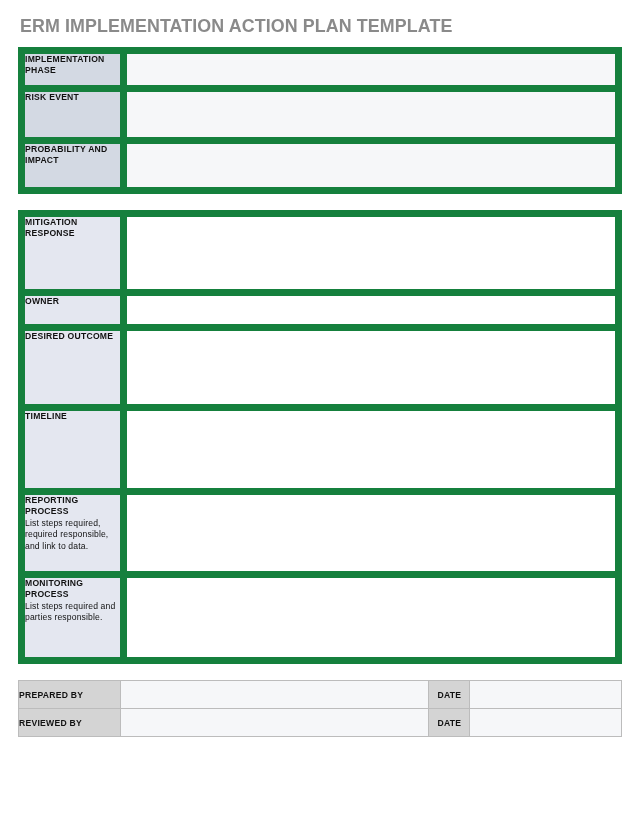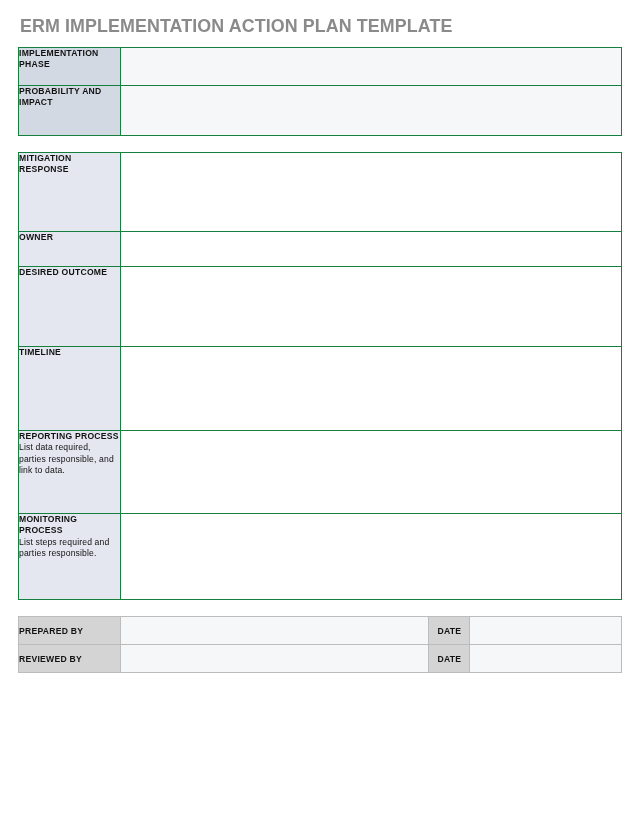--- a/index.html
+++ b/index.html
@@ -41,21 +41,21 @@
 
   
   .tbl {
     width: 604px;
     border-collapse: collapse;
     table-layout: fixed;
     border: 1px solid #a8a8a8;
     background: #ffffff;
   }
   .tbl td {
-    border: 1px solid #15803d;
+    border: 7px solid #15803d;
     vertical-align: top;
     padding: 0;
   }
 
   
   .lbl {
     padding: 7px 6px 6px 9px;
     font-size: 8.6px;
     line-height: 11.4px;
     font-weight: bold;
@@ -111,20 +111,26 @@
       <col class="c-lbl">
         <col>
     </colgroup>
     <tbody>
       <tr style="height:38px">
         <td class="lbl">
           <span>IMPLEMENTATION PHASE</span>
         </td>
         <td class="val"></td>
       </tr>
+      <tr style="height:52px">
+        <td class="lbl">
+          <span>RISK EVENT</span>
+        </td>
+        <td class="val"></td>
+      </tr>
       <tr style="height:50px">
         <td class="lbl">
           <span>PROBABILITY AND IMPACT</span>
         </td>
         <td class="val"></td>
       </tr>
     </tbody>
   </table>
 
   <table class="tbl tbl-mid">
@@ -153,21 +159,21 @@
       </tr>
       <tr style="height:84px">
         <td class="lbl">
           <span>TIMELINE</span>
         </td>
         <td class="val"></td>
       </tr>
       <tr style="height:83px">
         <td class="lbl">
           <span>REPORTING PROCESS</span>
-          <span class="desc">List data required, parties responsible, and link to data.</span>
+          <span class="desc">List steps required, required responsible, and link to data.</span>
         </td>
         <td class="val"></td>
       </tr>
       <tr style="height:86px">
         <td class="lbl">
           <span>MONITORING PROCESS</span>
           <span class="desc">List steps required and parties responsible.</span>
         </td>
         <td class="val"></td>
       </tr>

